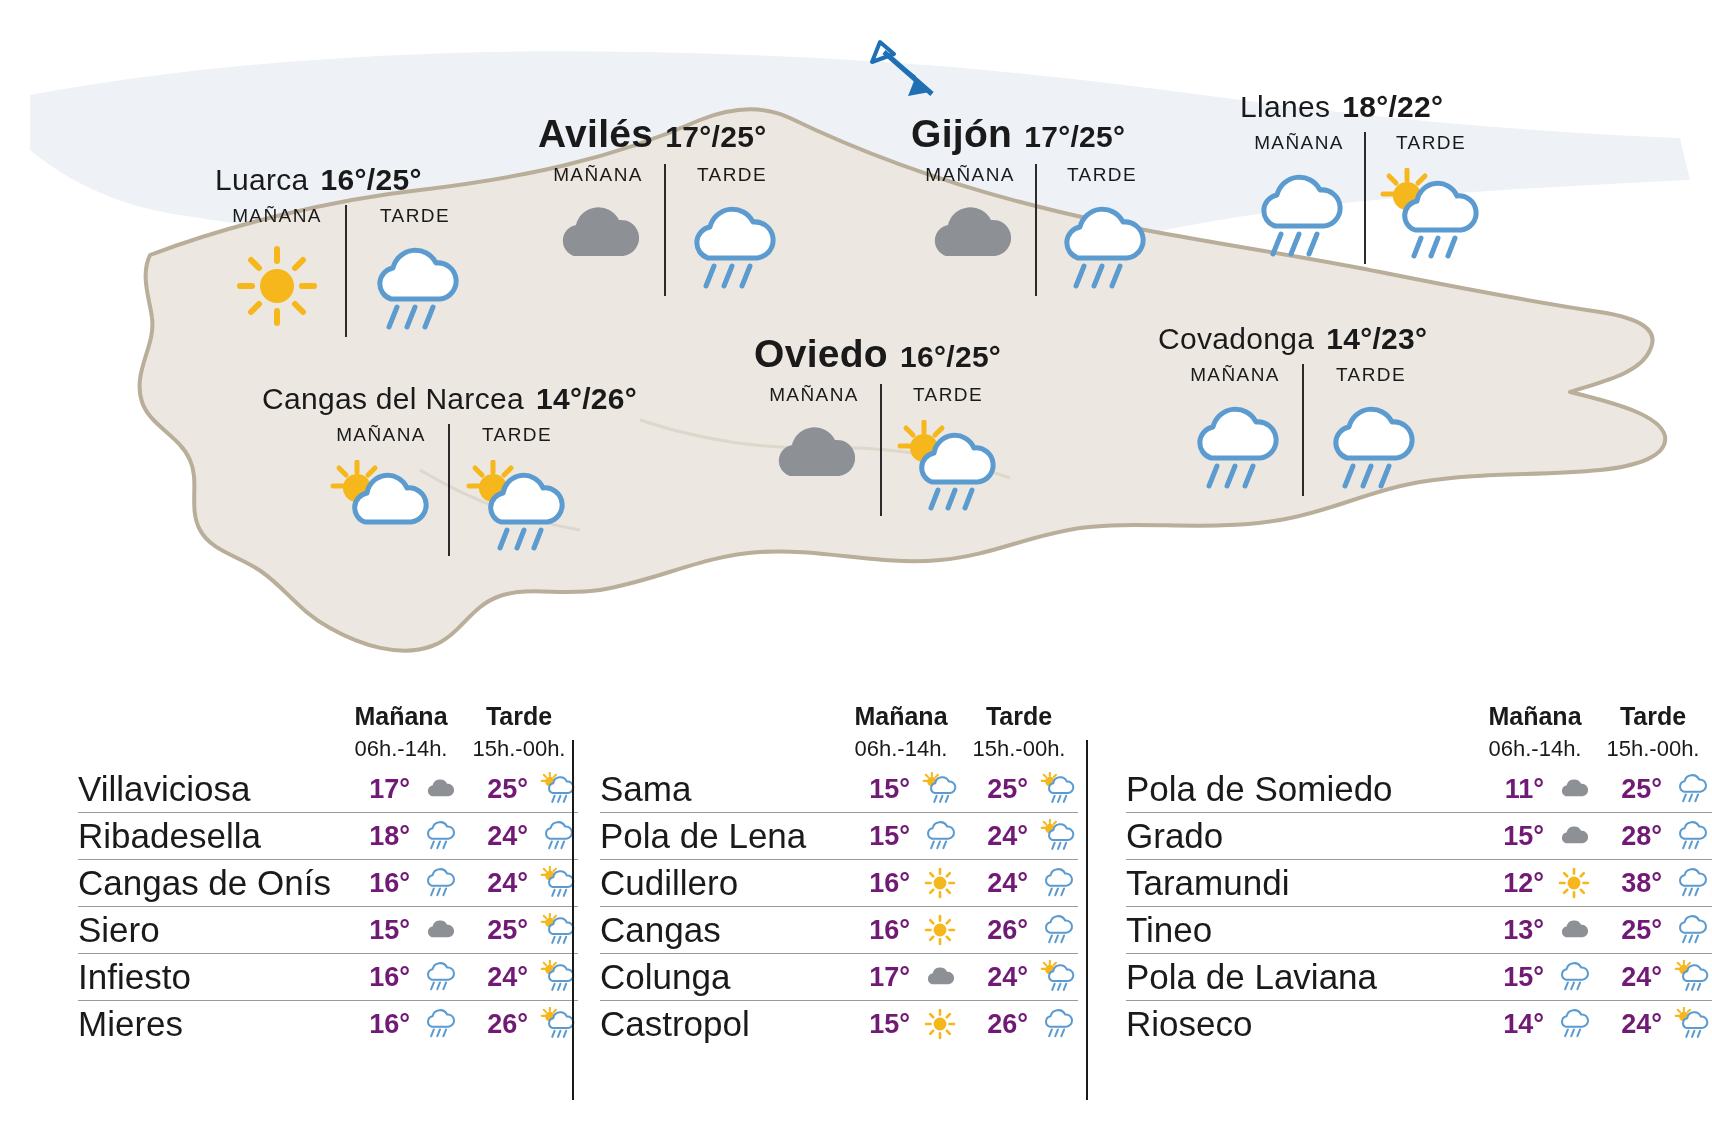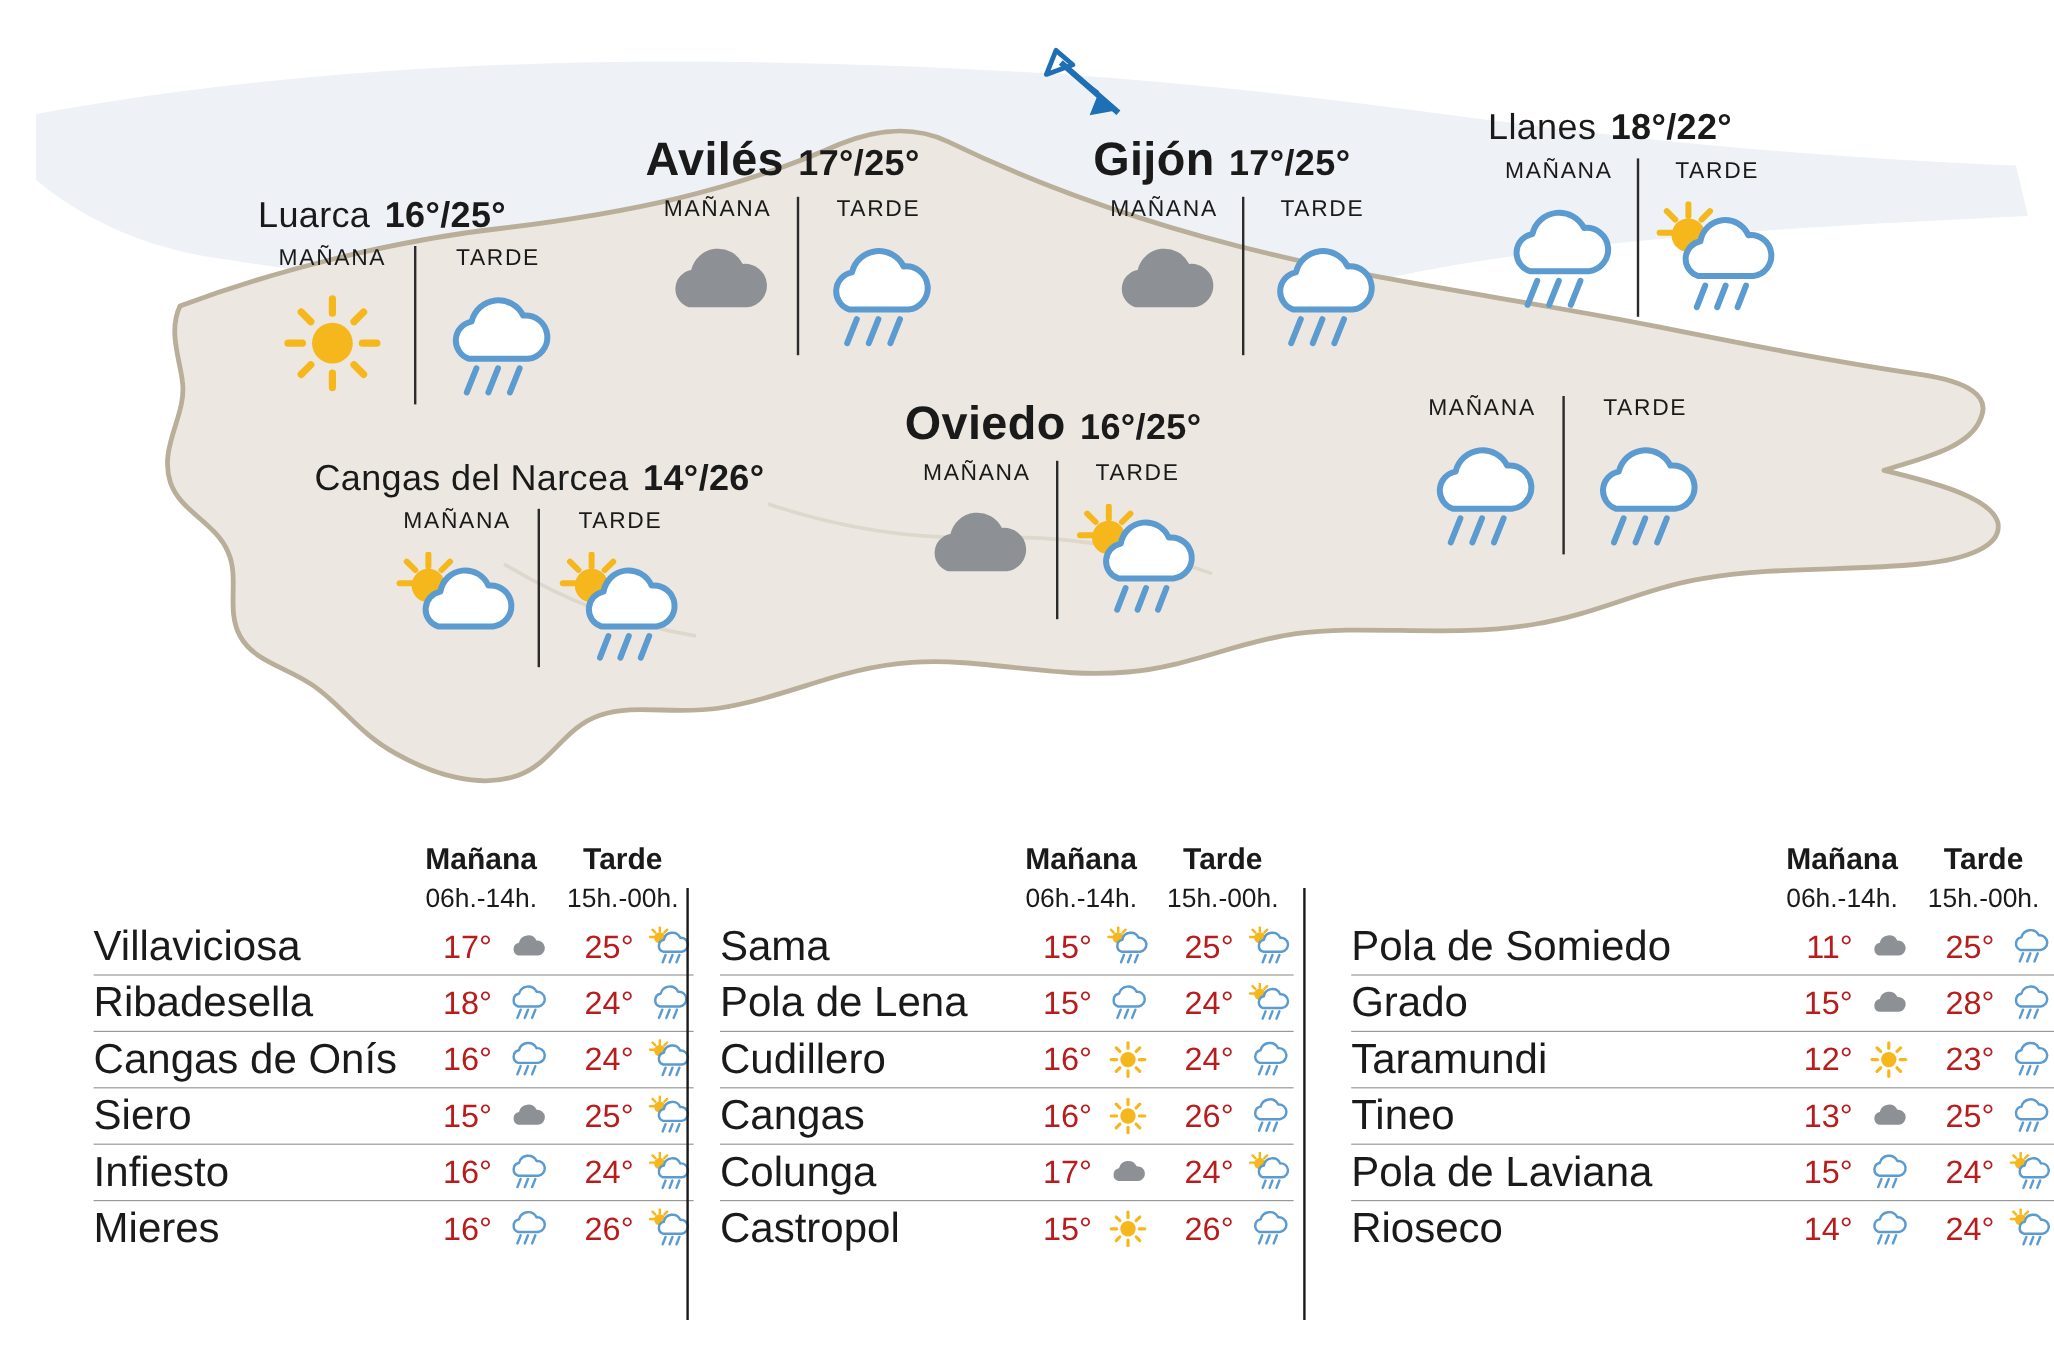--- a/index.html
+++ b/index.html
@@ -148,21 +148,22 @@
   }
   .cellgrp {
     width: 118px;
     display: flex;
     align-items: center;
     justify-content: flex-end;
     gap: 10px;
   }
   .cellgrp .t {
     font-size: 27px;
-    color: #b91c1c;
+    color: #701a75;
+    font-weight: bold;
   }
   .cellgrp .ic {
     width: 40px;
     display: flex;
     align-items: center;
     justify-content: center;
   }
 </style>
 </head>
 <body>
@@ -434,20 +435,24 @@
                   <line x1="63" y1="70" x2="56" y2="88"></line>
                   <line x1="80" y1="70" x2="73" y2="88"></line>
                 </g>
               </svg>
           </div>
         </div>
       </div>
     </div>
 
     <div class="city" style="left:1158px; top:322px;">
+      <div class="city-head">
+        <span class="city-name">Covadonga</span>
+        <span class="city-temp">14°/23°</span>
+      </div>
       <div class="city-cols" style="margin-left:16px;">
         <div class="city-col" style="width:122px;">
           <span class="lbl">MAÑANA</span>
           <div class="icon-wrap">
             <svg width="104" height="100" viewBox="0 0 104 100">
                 <path d="M28 58 a16 16 0 0 1 2 -31 a23 23 0 0 1 43 -5 a17 17 0 0 1 4 36 Z" fill="#fff" stroke="#5b9bd0" stroke-width="5" stroke-linejoin="round"></path>
                 <g stroke="#5b9bd0" stroke-width="5" stroke-linecap="round">
                   <line x1="34" y1="66" x2="26" y2="86"></line>
                   <line x1="52" y1="66" x2="44" y2="86"></line>
                   <line x1="70" y1="66" x2="62" y2="86"></line>
@@ -992,21 +997,21 @@
                     <line x1="19" y1="19" x2="27" y2="27"></line>
                     <line x1="63" y1="63" x2="71" y2="71"></line>
                     <line x1="71" y1="19" x2="63" y2="27"></line>
                     <line x1="27" y1="63" x2="19" y2="71"></line>
                   </g>
                   <circle cx="45" cy="45" r="17" fill="#f5b71b"></circle>
                 </svg>
               </span>
           </span>
           <span class="cellgrp">
-            <span class="t">23°</span>
+            <span class="t">38°</span>
             <span class="ic">
                 <svg width="36" height="34" viewBox="0 0 104 100">
                   <path d="M28 58 a16 16 0 0 1 2 -31 a23 23 0 0 1 43 -5 a17 17 0 0 1 4 36 Z" fill="#fff" stroke="#5b9bd0" stroke-width="6" stroke-linejoin="round"></path>
                   <g stroke="#5b9bd0" stroke-width="6" stroke-linecap="round">
                     <line x1="34" y1="66" x2="26" y2="86"></line>
                     <line x1="52" y1="66" x2="44" y2="86"></line>
                     <line x1="70" y1="66" x2="62" y2="86"></line>
                   </g>
                 </svg>
               </span>

